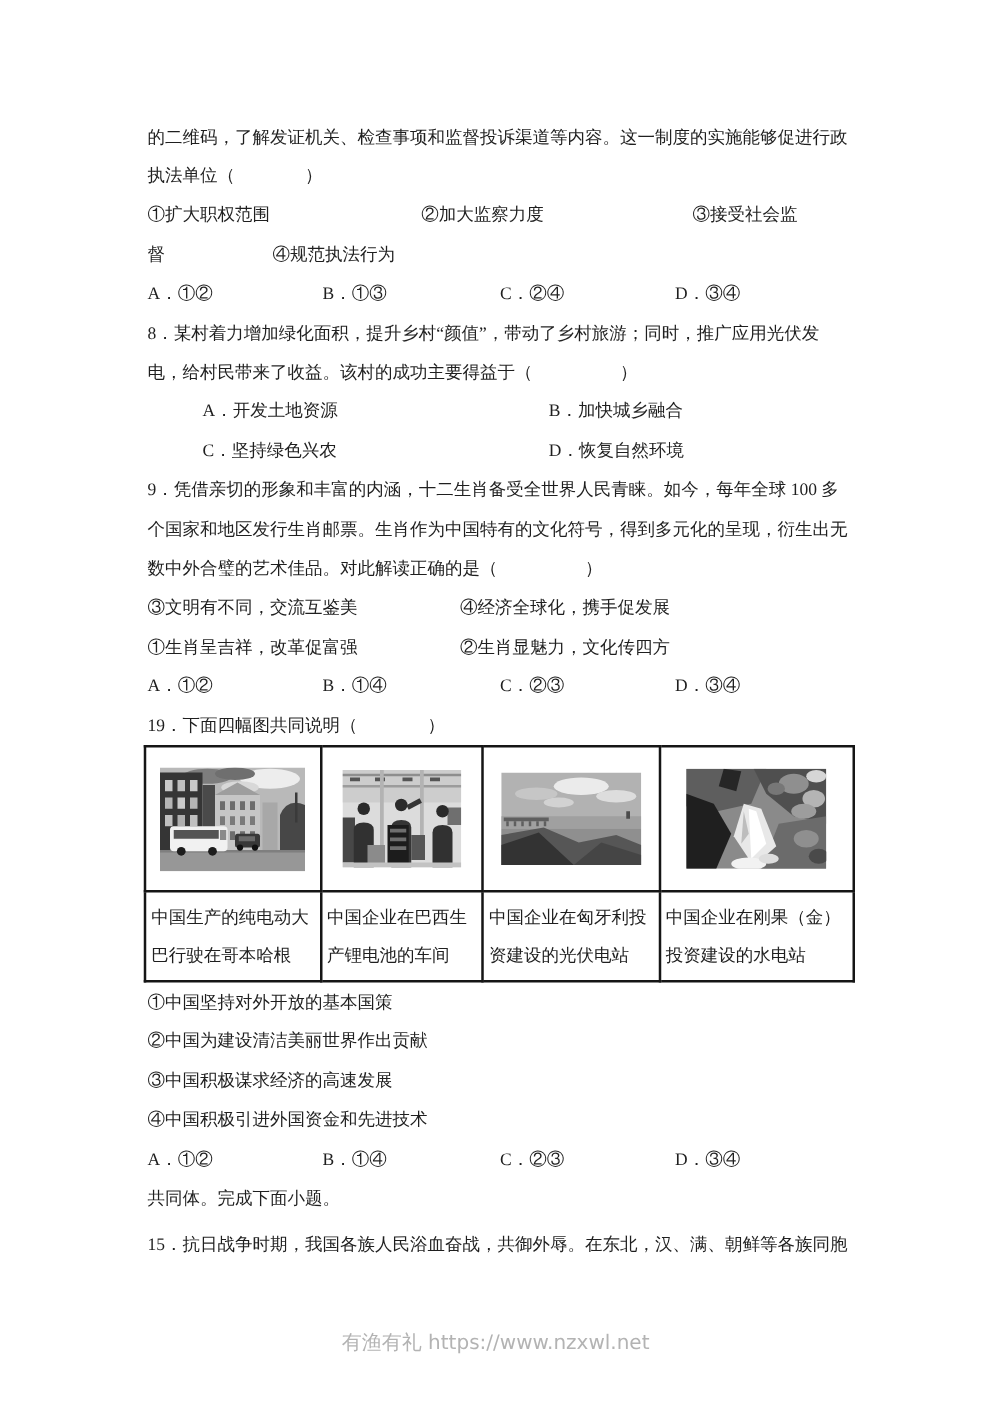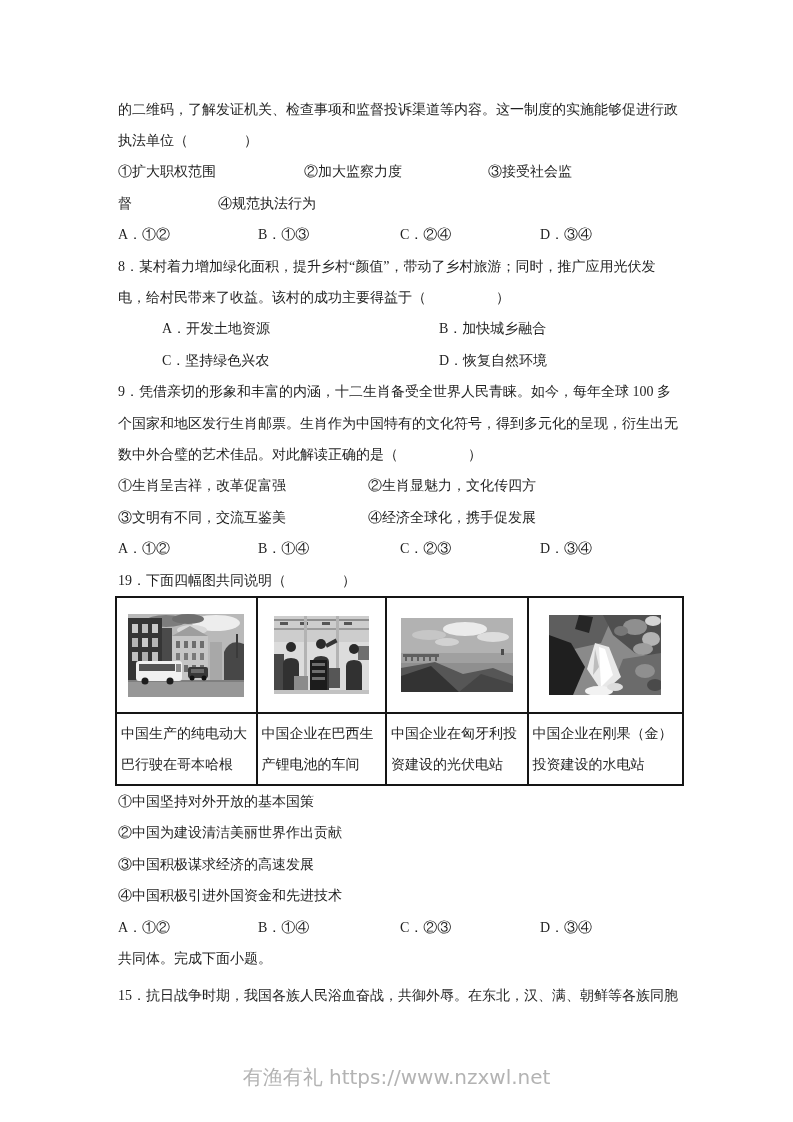--- a/index.html
+++ b/index.html
@@ -5,38 +5,38 @@
   html,body{margin:0;padding:0;}
   body{
     width:793px;height:1122px;position:relative;background:#ffffff;
     font-family:"Liberation Serif","DejaVu Serif",serif;
     color:#1f1f1f;overflow:hidden;
   }
   .doc{position:absolute;left:118px;top:94px;width:566px;font-size:14px;}
   .line{height:31.4px;display:flex;align-items:center;white-space:nowrap;}
   .grid{height:31.4px;display:grid;align-items:center;white-space:nowrap;}
   .g4{grid-template-columns:140px 142px 140px auto;}
-  .g3{grid-template-columns:186px 184px auto;}
+  .g3{grid-template-columns:186px 184px auto;gap:33px;}
   .g2a{grid-template-columns:100px auto;}   
   .g2b{grid-template-columns:277px auto;margin-left:44px;}   
   .g2c{grid-template-columns:250px auto;}   
   .indent{padding-left:40px;}
   .mt6{margin-top:6px;}
 
   table.img-table{border-collapse:collapse;margin-left:-3px;table-layout:fixed;}
   table.img-table td{border:2px solid #151515;padding:4px;}
   td.img-cell{height:106px;text-align:center;vertical-align:middle;}
   td.c1{width:137px;} td.c2{width:130px;} td.c3{width:139px;} td.c4{width:153px;}
   td.cap-cell{vertical-align:top;padding:2px 7px 4px 8px;}
   .cap-line{height:31px;display:flex;align-items:center;font-size:14px;white-space:nowrap;}
   .photo{display:inline-block;vertical-align:middle;}
 
   .footer{
     position:absolute;left:0;top:1064px;width:793px;text-align:center;
-    font-size:20px;color:#b3b3b3;
+    font-size:16px;color:#b3b3b3;
     font-family:"DejaVu Sans","Liberation Sans",sans-serif;
   }
 </style>
 </head>
 <body>
 
 <div class="doc">
 
   <div class="line">的二维码，了解发证机关、检查事项和监督投诉渠道等内容。这一制度的实施能够促进行政</div>
   <div class="line">执法单位（　　　　）</div>
@@ -64,26 +64,26 @@
   </div>
   <div class="grid g2b">
     <span>C．坚持绿色兴农</span>
     <span>D．恢复自然环境</span>
   </div>
 
   <div class="line">9．凭借亲切的形象和丰富的内涵，十二生肖备受全世界人民青睐。如今，每年全球 100 多</div>
   <div class="line">个国家和地区发行生肖邮票。生肖作为中国特有的文化符号，得到多元化的呈现，衍生出无</div>
   <div class="line">数中外合璧的艺术佳品。对此解读正确的是（　　　　　）</div>
   <div class="grid g2c">
+    <span>③文明有不同，交流互鉴美</span>
+    <span>④经济全球化，携手促发展</span>
+  </div>
+  <div class="grid g2c">
     <span>①生肖呈吉祥，改革促富强</span>
     <span>②生肖显魅力，文化传四方</span>
-  </div>
-  <div class="grid g2c">
-    <span>③文明有不同，交流互鉴美</span>
-    <span>④经济全球化，携手促发展</span>
   </div>
   <div class="grid g4">
     <span>A．①②</span>
     <span>B．①④</span>
     <span>C．②③</span>
     <span>D．③④</span>
   </div>
 
   <div class="line">19．下面四幅图共同说明（　　　　）</div>
 

